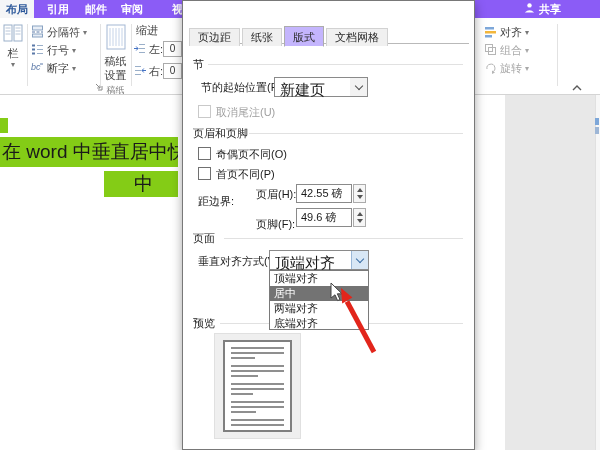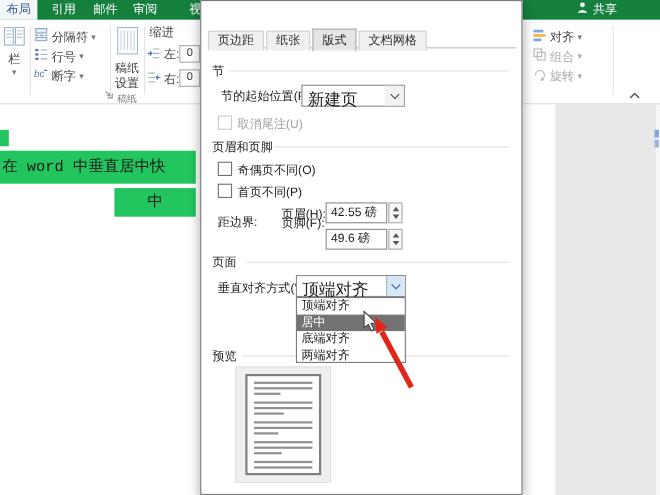--- a/index.html
+++ b/index.html
@@ -1,47 +1,47 @@
 <!DOCTYPE html>
 <html><head>
 <meta charset="utf-8">
 <style>
   html,body{margin:0;padding:0;}
   .screen{position:relative;width:600px;height:450px;background:#e8e8e8;overflow:hidden;
           font-family:"Liberation Sans","DejaVu Sans",sans-serif;color:#3f3f3f;}
   .abs{position:absolute;}
   .fs11{font-size:11px;line-height:14px;}
   
-  .tabbar{left:0;top:0;width:600px;height:18px;background:#15803d;}
+  .tabbar{left:0;top:0;width:600px;height:18px;background:#8b5cf6;font-weight:bold;}
   .wtab{position:absolute;top:0;height:18px;line-height:18px;text-align:center;color:#fff;font-size:11px;}
   .wtab.active{background:#f5f6f7;color:#2b579a;}
   .share{position:absolute;top:0;height:18px;line-height:18px;color:#fff;font-size:11px;display:flex;align-items:center;gap:4px;}
   
   .ribbon{left:0;top:18px;width:600px;height:77px;background:#fff;border-bottom:1px solid #d4d4d4;box-sizing:border-box;}
   .rbtn{display:flex;align-items:center;gap:3px;font-size:11px;color:#3f3f3f;white-space:nowrap;}
   .rbtn .dd{font-size:8px;color:#777;}
   .gray .dd,.gray span{color:#a8a8a8;}
   .vline{width:1px;background:#e2e2e2;}
   .grouplabel{font-size:9px;color:#7a7a7a;text-align:center;}
   .numbox{box-sizing:border-box;border:1px solid #ababab;background:#fff;font-size:10px;
           text-align:center;line-height:14px;color:#333;}
   
   .page{background:#fff;}
-  .hl{background:#22c55e;color:#1a1a1a;font-size:14px;font-family:Liberation Mono, monospace;}
+  .hl{background:#84cc16;color:#1a1a1a;font-size:19px;font-family:Liberation Sans, sans-serif;}
   
   .dialog{left:182px;top:0;width:293px;height:450px;background:#fff;border:1px solid #787878;
           box-sizing:border-box;box-shadow:0 4px 10px rgba(0,0,0,.35);z-index:2;}
   .dlg-title{position:absolute;left:0;top:0;width:100%;height:17px;background:#4d4d4d;}
   .dlg-title .t{position:absolute;left:8px;top:2px;font-size:11px;color:#161616;}
   .dlg-title .btn{position:absolute;top:1px;width:18px;height:15px;text-align:center;
                   font-size:11px;line-height:15px;color:#e3e3e3;}
   .dtabs{position:absolute;left:6px;top:24px;display:flex;align-items:flex-end;z-index:2;}
   .dtab{box-sizing:border-box;height:18px;line-height:17px;padding:0 8px;font-size:11px;color:#2a2a2a;
         background:#f0f0f0;border:1px solid #d2d2d2;border-bottom:none;margin-right:2px;}
-  .dtab.active{background:#e5e5e5;border:1px solid #acacac;border-bottom:1px solid #fff;height:21px;line-height:20px;position:relative;top:1px;}
+  .dtab.active{background:#c4b5fd;border:1px solid #acacac;border-bottom:1px solid #fff;height:21px;line-height:20px;position:relative;top:1px;}
   .tabline{position:absolute;left:6px;top:42px;width:280px;height:1px;background:#b9b9b9;}
   .glabel{position:absolute;font-size:11px;color:#1a1a1a;}
   .gline{position:absolute;height:1px;background:#e1e1e1;}
   .dlabel{position:absolute;font-size:11px;color:#1a1a1a;white-space:nowrap;}
   .dlabel.dis{color:#9f9f9f;}
   .cb{position:absolute;width:11px;height:11px;border:1px solid #707070;background:#fff;box-sizing:content-box;}
   .cb.dis{border-color:#c9c9c9;}
   .combo{position:absolute;box-sizing:border-box;border:1px solid #8a8a8a;background:#fff;height:20px;}
   .combo .val{position:absolute;left:5px;top:3px;font-size:15px;color:#1a1a1a;white-space:nowrap;}
   .combo .cbtn{position:absolute;right:0;top:0;width:17px;height:100%;background:#f2f2f2;
@@ -270,41 +270,41 @@
     <div class="dlabel" style="left:33px;top:146px;">奇偶页不同(O)</div>
     <span class="cb" style="left:15px;top:166px;"></span>
     <div class="dlabel" style="left:33px;top:166px;">首页不同(P)</div>
     <div class="dlabel" style="left:15px;top:193px;">距边界:</div>
     <div class="dlabel" style="left:73px;top:186px;">页眉(H):</div>
     <div class="inp" style="left:113px;top:183px;width:56px;">42.55 磅</div>
     <div class="spin" style="left:170px;top:183px;">
         <div class="su"></div>
         <div class="sd"></div>
       </div>
-    <div class="dlabel" style="left:73px;top:194px;">页脚(F):</div>
+    <div class="dlabel" style="left:73px;top:216px;">页脚(F):</div>
     <div class="inp" style="left:113px;top:207px;width:56px;">49.6 磅</div>
     <div class="spin" style="left:170px;top:207px;">
         <div class="su"></div>
         <div class="sd"></div>
       </div>
 
     <div class="glabel" style="left:10px;top:230px;">页面</div>
     <div class="gline" style="left:41px;top:237px;width:239px;"></div>
     <div class="dlabel" style="left:15px;top:253px;">垂直对齐方式(V):</div>
     <div class="combo" style="left:86px;top:249px;width:100px;">
       <span class="val">顶端对齐</span>
       <span class="cbtn hot">
           <span class="chev"></span>
         </span>
     </div>
     <div class="list">
       <div class="litem">顶端对齐</div>
       <div class="litem sel">居中</div>
+      <div class="litem">两端对齐</div>
       <div class="litem">底端对齐</div>
-      <div class="litem">两端对齐</div>
     </div>
 
     <div class="glabel" style="left:10px;top:315px;">预览</div>
     <div class="gline" style="left:37px;top:322px;width:243px;"></div>
     <div class="pmat">
       <div class="ppage">
         <div>
             <div class="pline" style="width: 100%;"></div>
             <div class="pline" style="width: 100%;"></div>
             <div class="pline" style="width: 45%;"></div>

